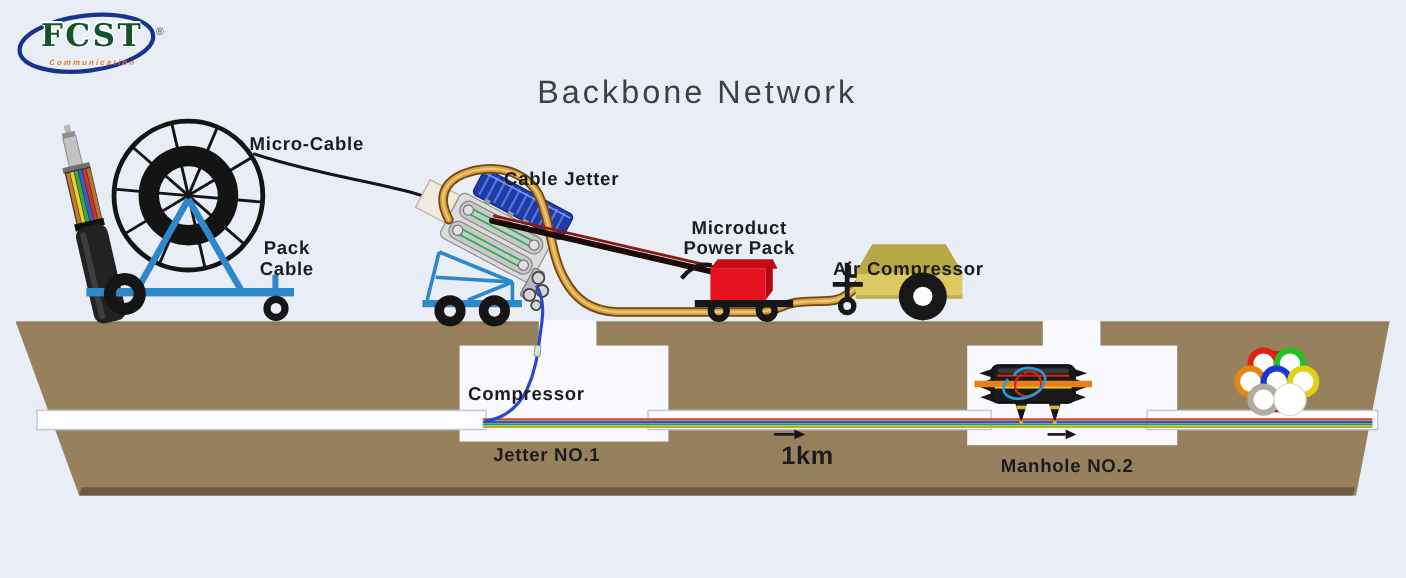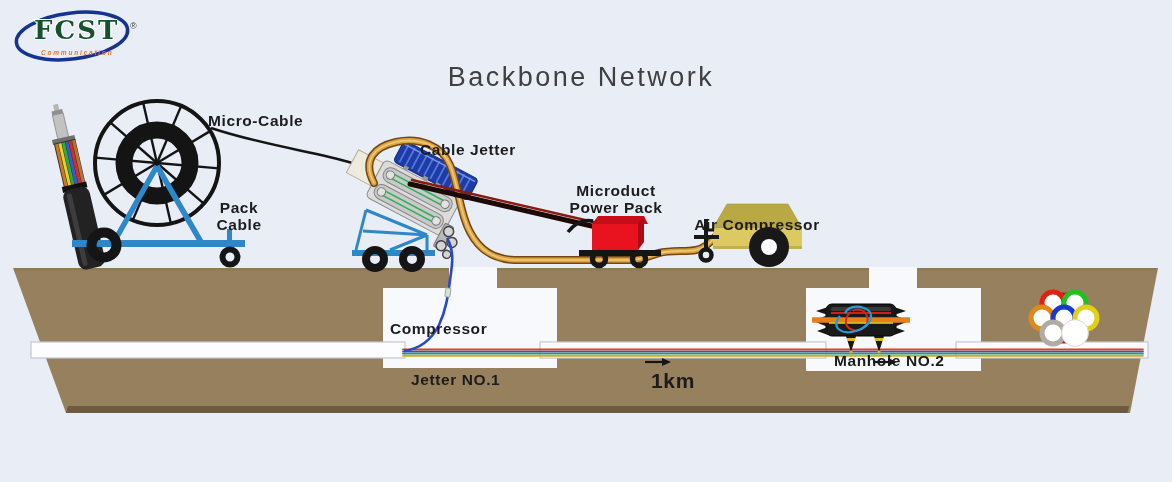--- a/index.html
+++ b/index.html
@@ -286,15 +286,15 @@
 
   <div class="lbl center" style="left:757px;top:184px;margin-top:32px;">Air Compressor</div>
 
   <div class="lbl" style="left:390px;top:320px;">Compressor</div>
 
   <div class="lbl" style="left:411px;top:371px;">Jetter NO.1</div>
 
 
   <div class="lbl center" style="left:673px;top:369px;font-size:21px;">1km</div>
 
-  <div class="lbl" style="left:834px;top:352px;">Manhole NO.2</div>
+  <div class="lbl" style="left:834px;top:380px;">Manhole NO.2</div>
 
 </div>
 
 </body></html>

